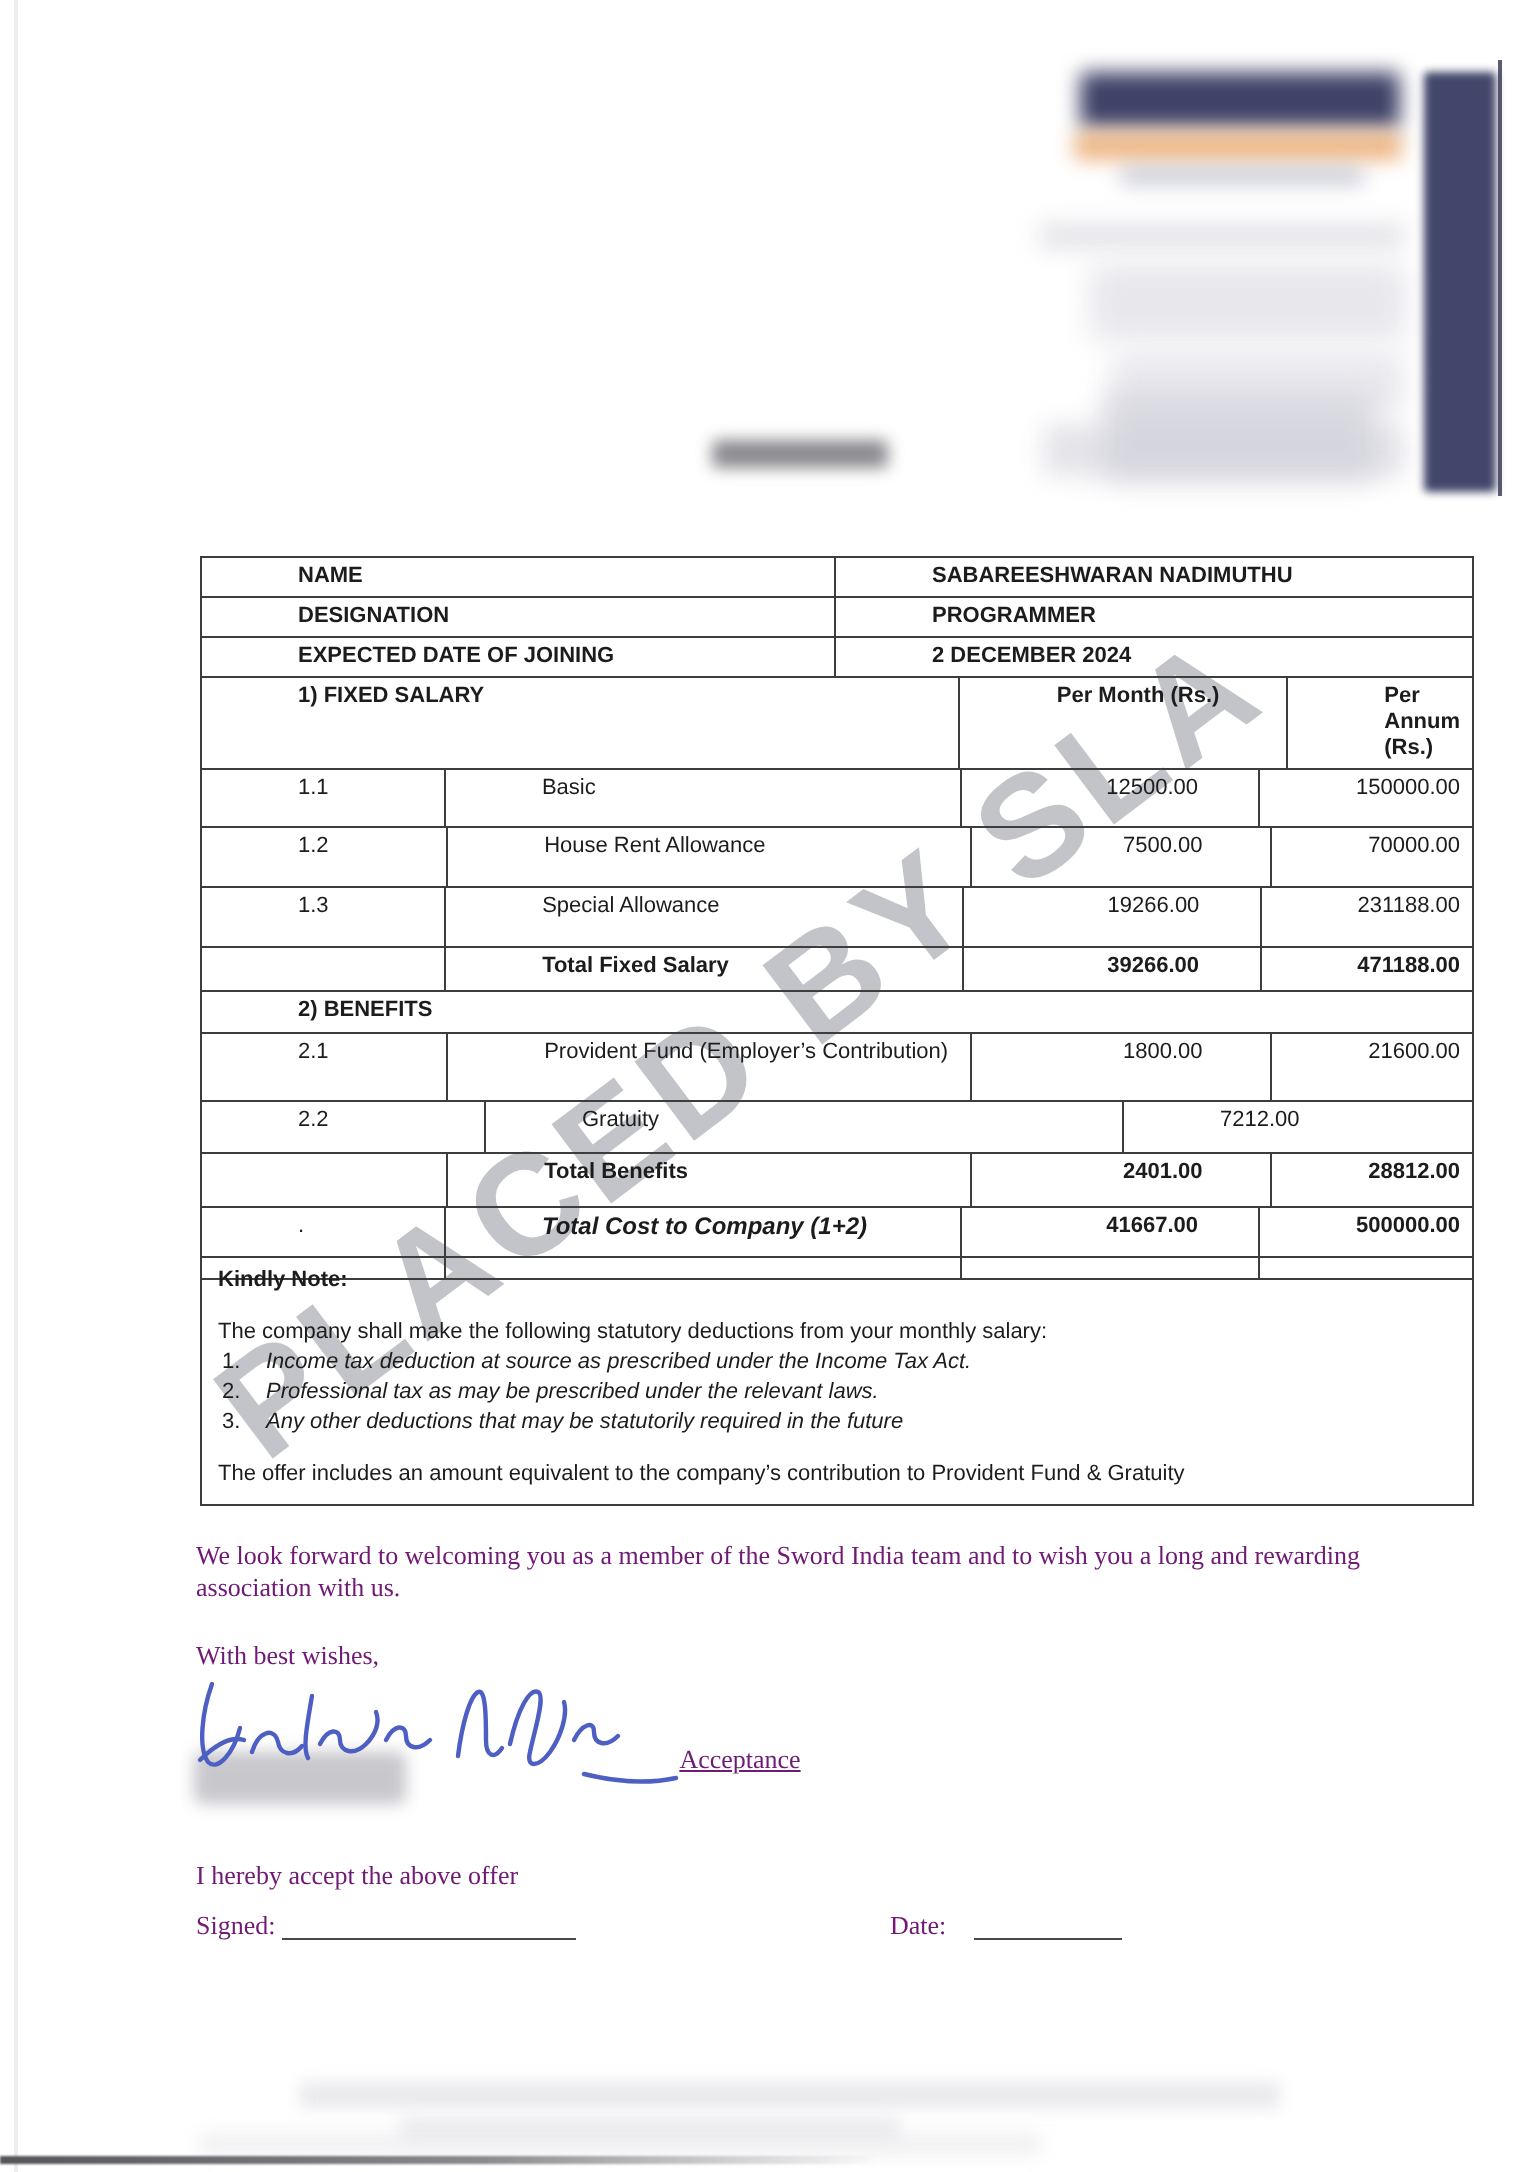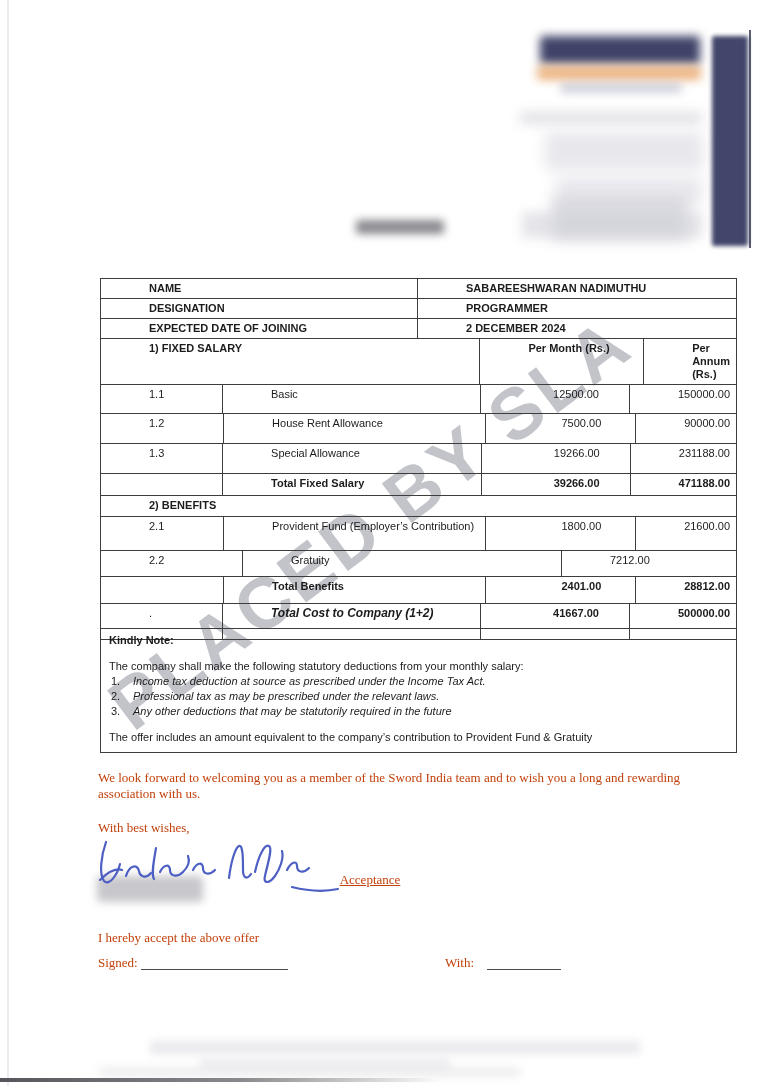--- a/index.html
+++ b/index.html
@@ -76,21 +76,21 @@
     border:1px solid #3d3d3d; box-sizing:border-box;
     padding:4px 8px; font-size:11px; line-height:15px;
   }
   .note-title { font-weight:bold; }
   .note-gap { height:11px; }
   .note-li { display:flex; }
   .n-num { width:24px; padding-left:2px; box-sizing:border-box; }
   .n-text { flex:1;font-style:italic; }
 
   
-  .serif { font-family:"Liberation Serif", serif; font-size:13px; color:#c2410c; z-index:3; }
+  .serif { font-family:"Liberation Serif", serif; font-size:13px; color:#701a75; z-index:3; }
   .para { left:98px; top:770px; width:592px; line-height:16px; }
   .wishes { left:98px; top:820px; }
   .sig-svg { left:96px; top:834px; z-index:4; }
   .sig-blur { left:97px; top:876px; width:106px; height:26px; background:#c7c7cc;
     filter:blur(4px); border-radius:4px; z-index:3; }
   .acceptance { left:280px; top:872px; width:180px; text-align:center;
     text-decoration:underline; }
   .accept-line { left:98px; top:930px; }
   .signed-label { left:98px; top:955px; }
   .signed-rule { left:141px; top:969px; width:147px; border-bottom:1px solid #4a4a4a; height:0; }
@@ -145,21 +145,21 @@
     <div class="tr h29">
       <div class="td c-no">1.1</div>
       <div class="td c-item">Basic</div>
       <div class="td c-month">12500.00</div>
       <div class="td c-annum">150000.00</div>
     </div>
     <div class="tr h30">
       <div class="td c-no">1.2</div>
       <div class="td c-item">House Rent Allowance</div>
       <div class="td c-month">7500.00</div>
-      <div class="td c-annum">90000.00</div>
+      <div class="td c-annum">70000.00</div>
     </div>
     <div class="tr h30">
       <div class="td c-no">1.3</div>
       <div class="td c-item">Special Allowance</div>
       <div class="td c-month">19266.00</div>
       <div class="td c-annum">231188.00</div>
     </div>
     <div class="tr h22 b">
       <div class="td c-no"></div>
       <div class="td c-item">Total Fixed Salary</div>
@@ -230,21 +230,21 @@
       <path d="M191,36 C195,28 201,26 201,32 C201,38 207,40 213,34"></path>
       <path d="M196,53 C212,57 228,58 242,55"></path>
     </g>
   </svg>
   <div class="abs sig-blur"></div>
 
   <div class="abs serif acceptance">Acceptance</div>
   <div class="abs serif accept-line">I hereby accept the above offer</div>
   <div class="abs serif signed-label">Signed:</div>
   <div class="abs signed-rule"></div>
-  <div class="abs serif date-label">With:</div>
+  <div class="abs serif date-label">Date:</div>
   <div class="abs date-rule"></div>
 
   <div class="abs foot1"></div>
   <div class="abs foot2"></div>
   <div class="abs bottom-haze"></div>
   <div class="abs bottom-shadow"></div>
 
 </div>
 
 </body></html>

